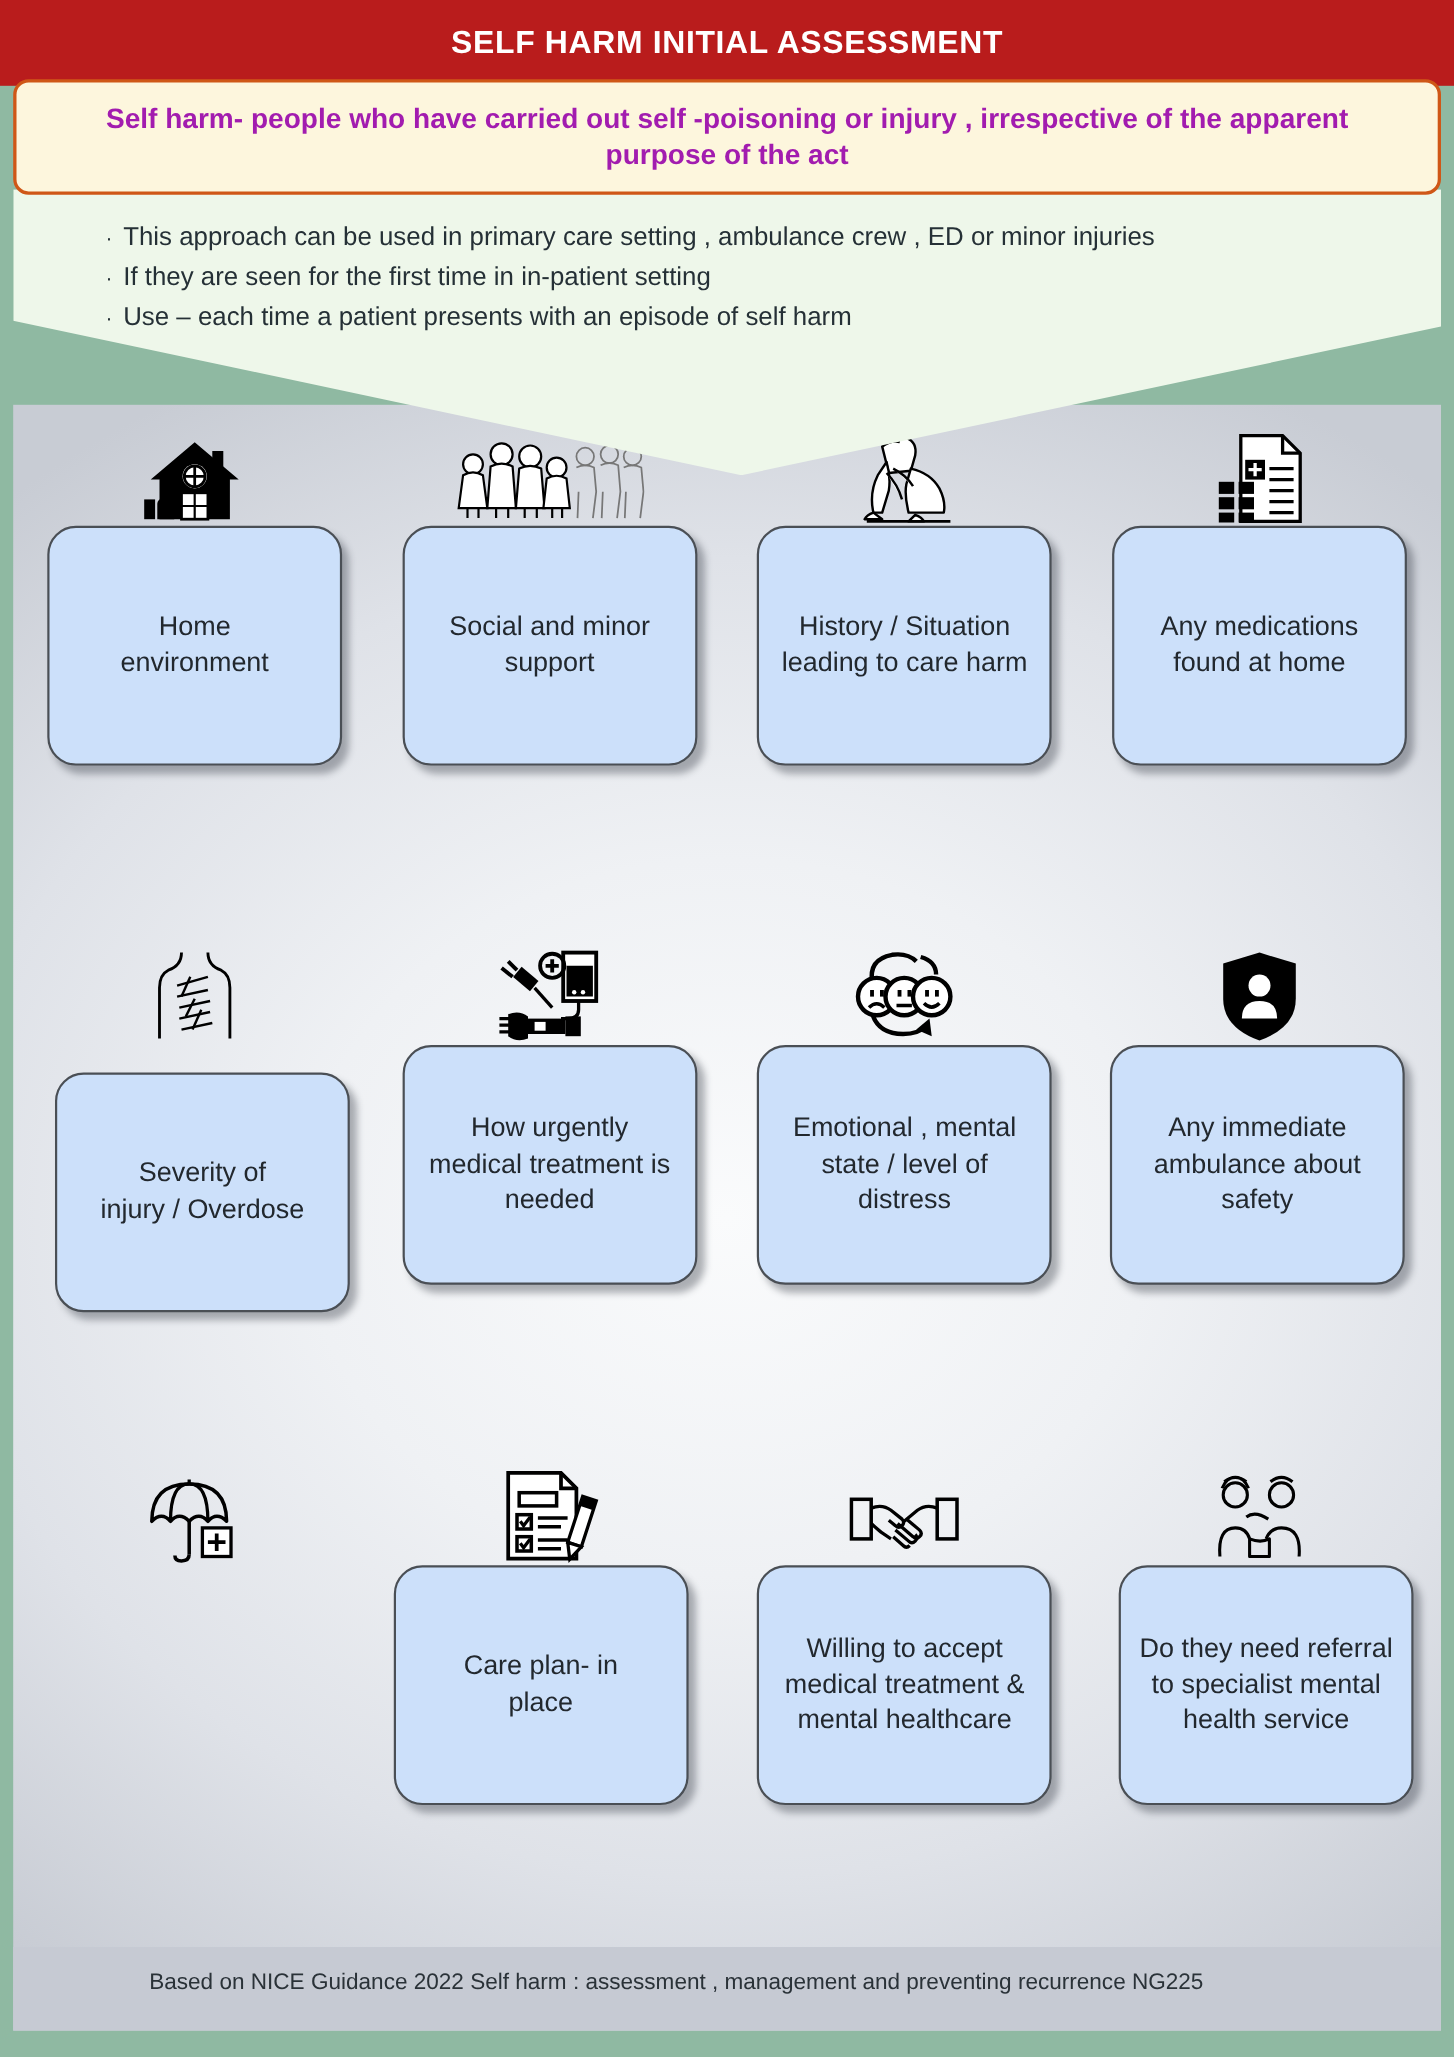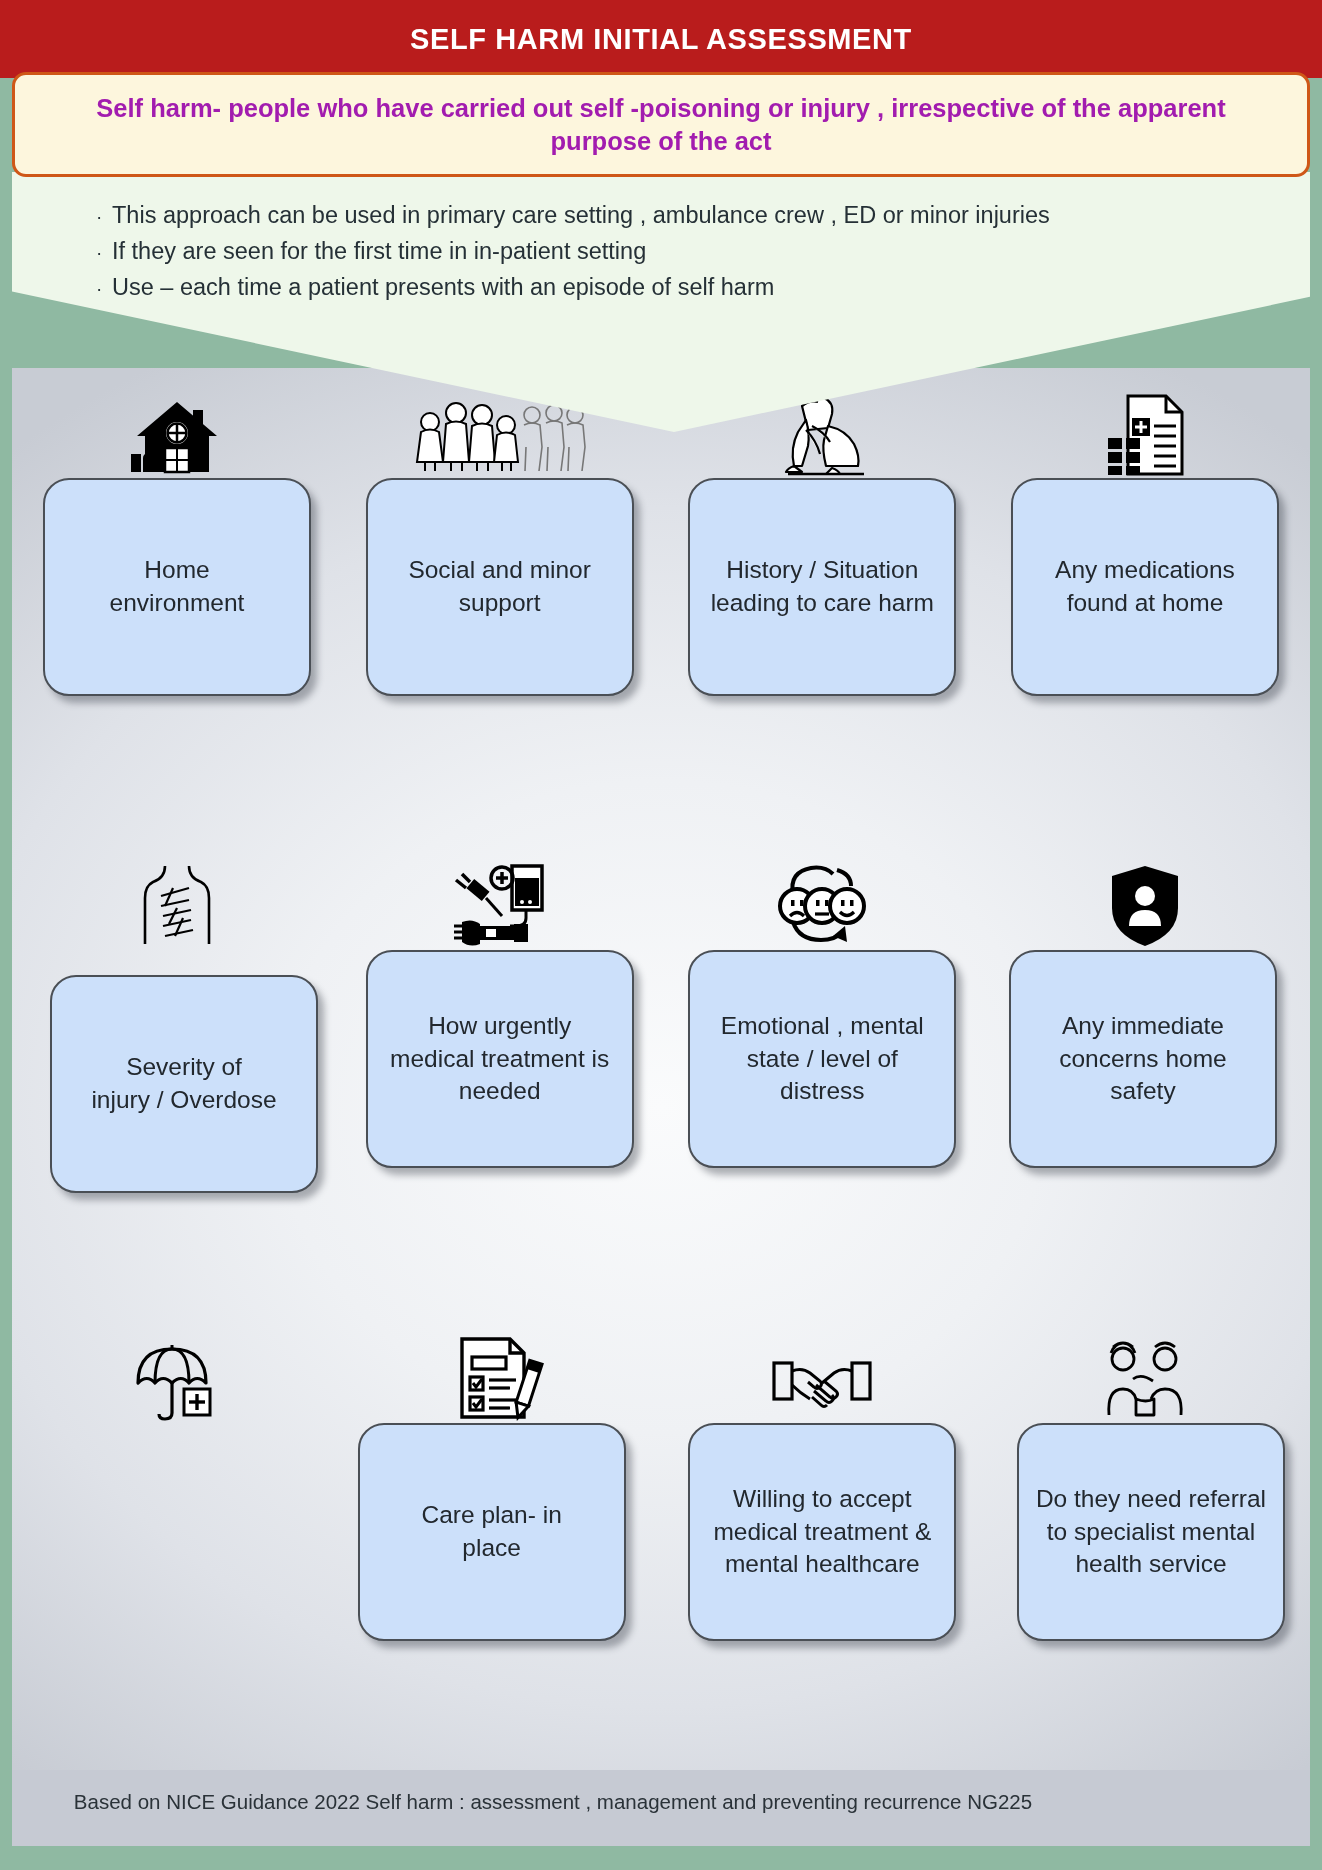--- a/index.html
+++ b/index.html
@@ -161,21 +161,21 @@
   .row-3 .cell:nth-child(1) .card { transform: translateX(-2px); }
   .row-3 .cell:nth-child(2) .card { transform: translateX(-8px); }
   .row-3 .cell:nth-child(4) .card { transform: translateX(6px); }
 
   
   .footer {
     position: absolute;
     left: 12px;
     top: 1790px;
     width: 1082px;
-    text-align: center;
+    text-align: right;
     z-index: 5;
   }
   .footer-text {
     color: #2a3238;
     font-size: 20.5px;
   }
 
   .bottom-strip {
     position: absolute;
     left: 12px;
@@ -423,21 +423,21 @@
       <div class="cell">
         <div class="icon-wrap">
           <svg width="70" height="84" viewBox="0 0 70 84">
             <path d="M35 2 L68 12 v32 q0 26 -33 38 Q2 70 2 44 V12 z" fill="#000"></path>
             <circle cx="35" cy="32" r="10" fill="#fff"></circle>
             <path d="M19 62 q0 -16 16 -16 q16 0 16 16 z" fill="#fff"></path>
           </svg>
         </div>
         <div class="card">
           <div class="card-text" style="white-space:pre-line">Any immediate
-concerns home
+ambulance about
 safety</div>
         </div>
       </div>
 
     </div>
 
     <div class="row row-3">
 
       <div class="cell">
         <div class="icon-wrap">

